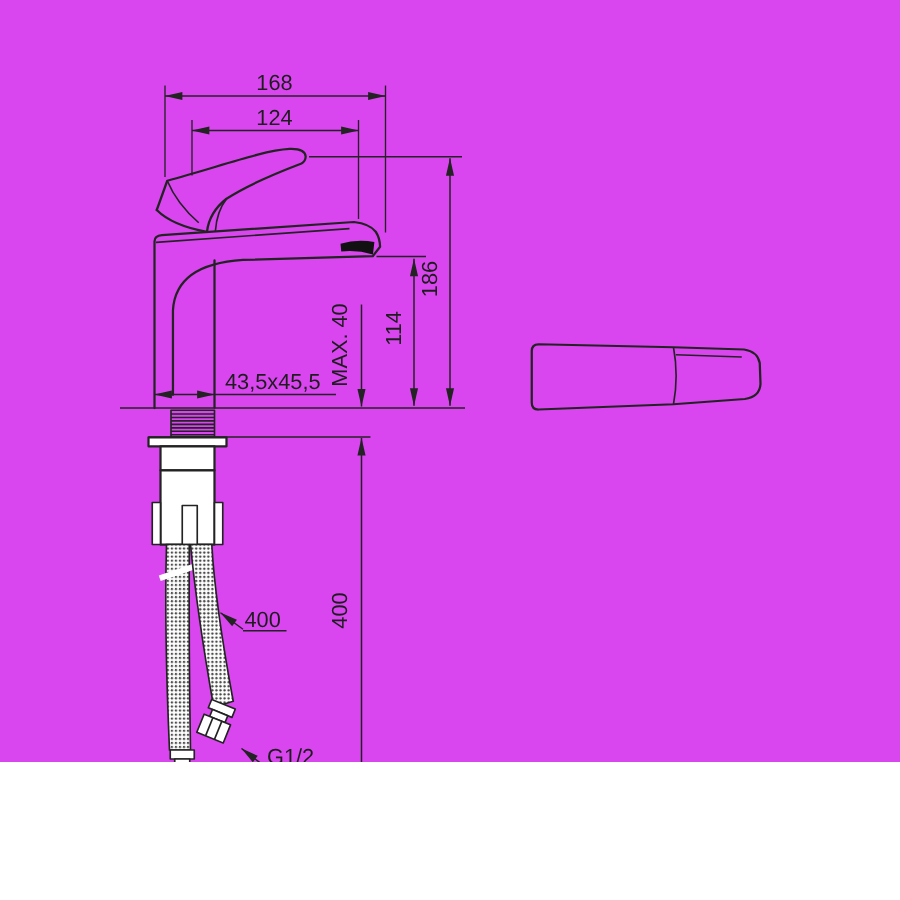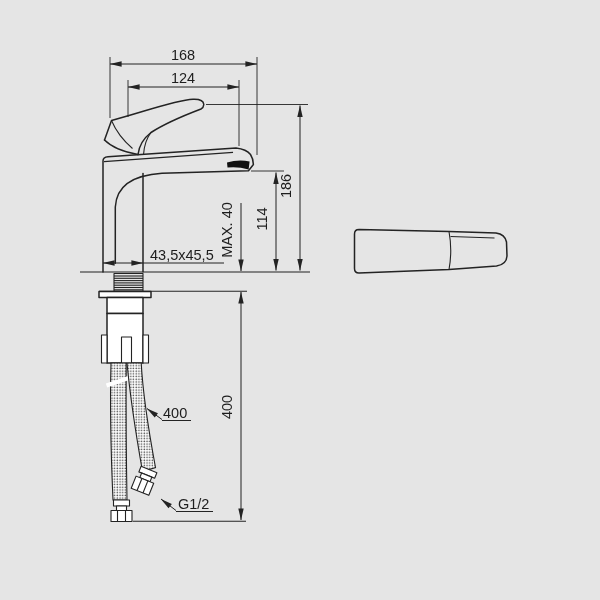--- a/index.html
+++ b/index.html
@@ -1,16 +1,16 @@
 <!DOCTYPE html>
 <html><head>
 <meta charset="utf-8">
 <style>
   html,body{margin:0;padding:0;background:#fff;}
-  .stage{position:relative;width:600px;height:600px;background:#e5e5e5;overflow:hidden;
+  .stage{position:relative;width:600px;height:508px;background:#d946ef;overflow:hidden;
          font-family:"Liberation Sans", sans-serif;}
   svg{display:block;}
   .obj{fill:none;stroke:#232323;stroke-width:1.5;stroke-linecap:round;stroke-linejoin:round;}
   .obj-thin{fill:none;stroke:#232323;stroke-width:1.1;stroke-linejoin:round;}
   .dim{fill:none;stroke:#232323;stroke-width:1;}
   .ext{fill:none;stroke:#232323;stroke-width:0.9;}
   .dim-text{font-size:14.5px;fill:#1d1d1d;}
   .solid{fill:#111;stroke:none;}
   .whitefill{fill:#fff;}
 </style>

